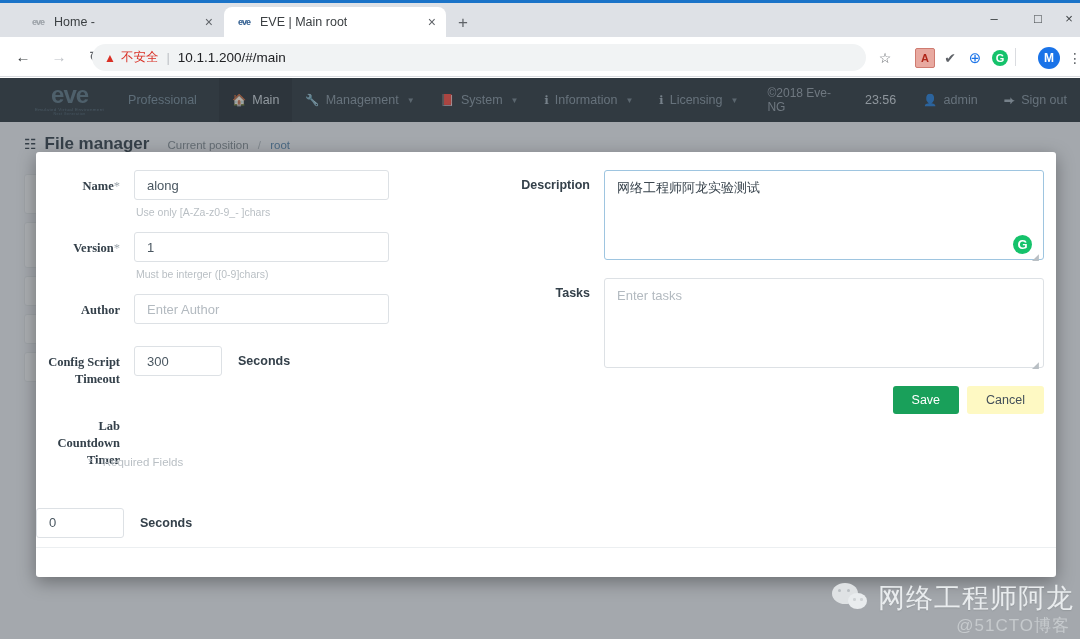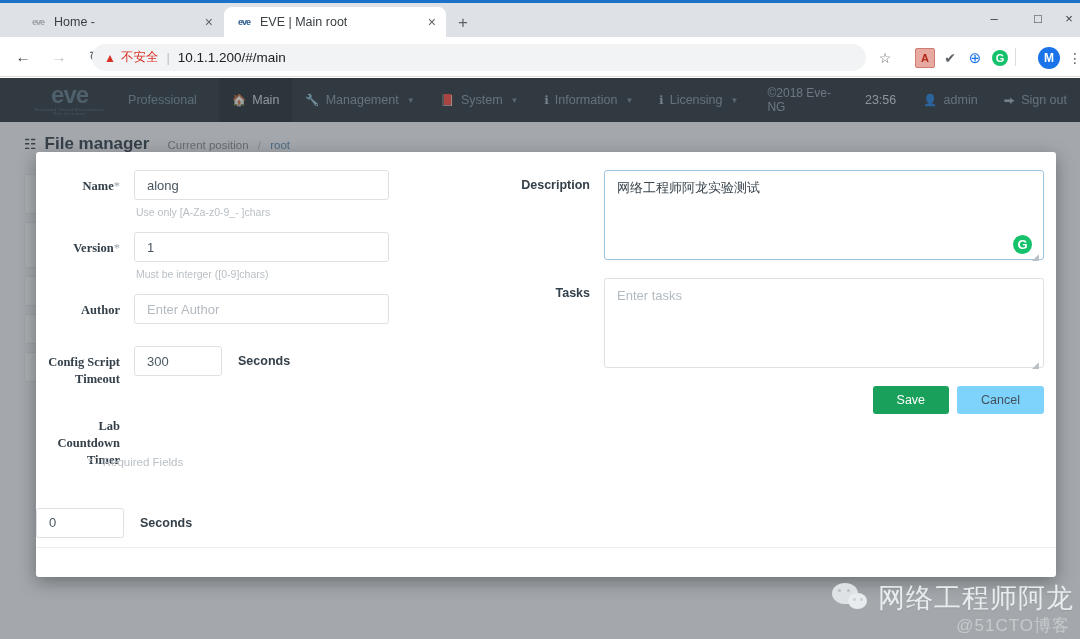--- a/index.html
+++ b/index.html
@@ -194,24 +194,24 @@
     position:absolute; right:12px; bottom:10px;
     width:19px; height:19px; border-radius:50%;
     background:#15c26b; color:#fff; font-size:13px; font-weight:700;
     display:flex; align-items:center; justify-content:center;
   }
   .resize-grip {
     position:absolute; right:3px; bottom:2px; width:9px; height:9px;
     color:#b9bfc4; font-size:9px; line-height:9px; overflow:hidden;
   }
   .btnrow { display:flex; justify-content:flex-end; gap:8px; width:538px; margin-top:14px; }
-  .btn { height:28px; padding:0 24px; font-size:12.5px; border:none; border-radius:3px;
+  .btn { height:28px; padding:0 19px; font-size:12.5px; border:none; border-radius:3px;
          font-family:"Liberation Sans","DejaVu Sans",sans-serif; }
   .btn-save { background:#19a05a; color:#fff; }
-  .btn-cancel { background:#7dd3fc; color:#44505a; }
+  .btn-cancel { background:#fef9c3; color:#44505a; }
 
   .reqnote { position:absolute; left:52px; bottom:14px; font-size:11.5px; color:#b9bfc4; }
   .modal-foot { position:absolute; left:0; bottom:0; width:1020px; height:30px;
                 border-top:1px solid #eceff1; border-radius:0 0 3px 3px; }
 
   
   .wm { position:absolute; right:6px; bottom:2px; text-align:right; }
   .wm-line { display:flex; align-items:center; justify-content:flex-end; gap:8px; }
   .wm-text { font-size:27px; color:#e9ecee; font-weight:500; letter-spacing:1px;
              text-shadow:0 1px 1px rgba(120,125,130,.35); }

